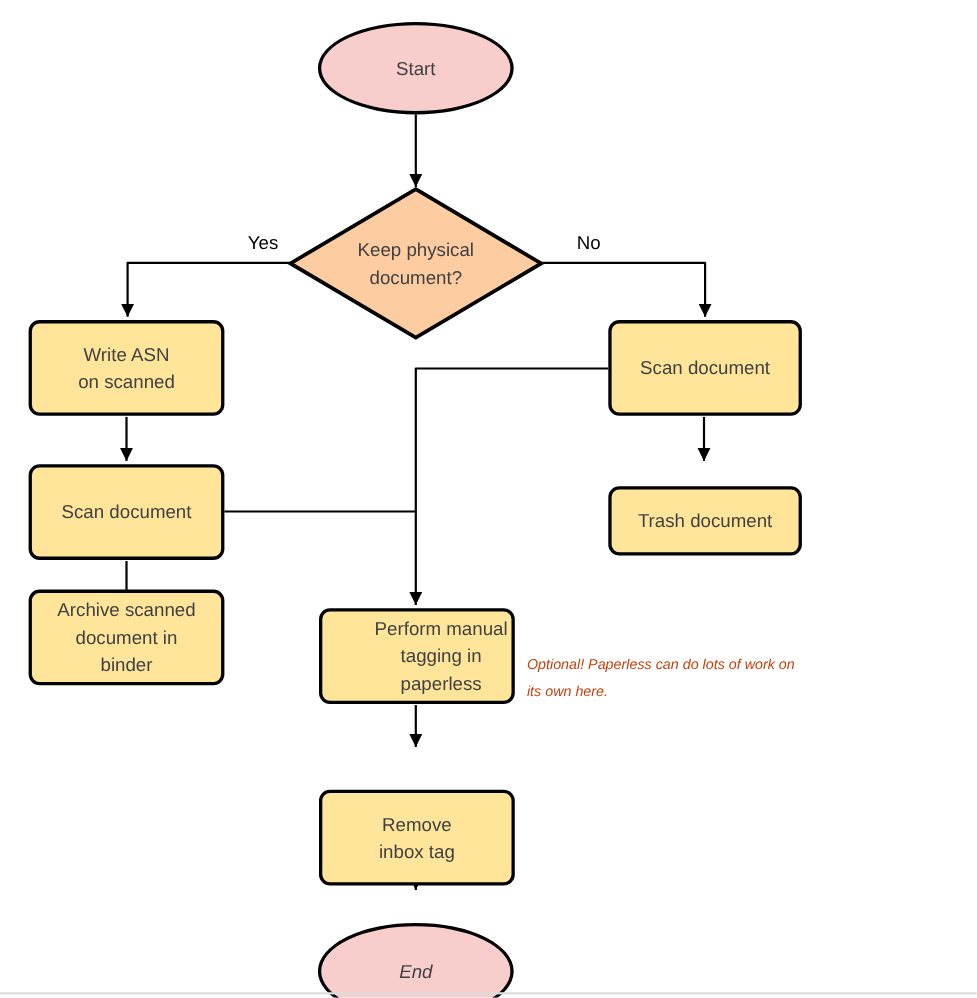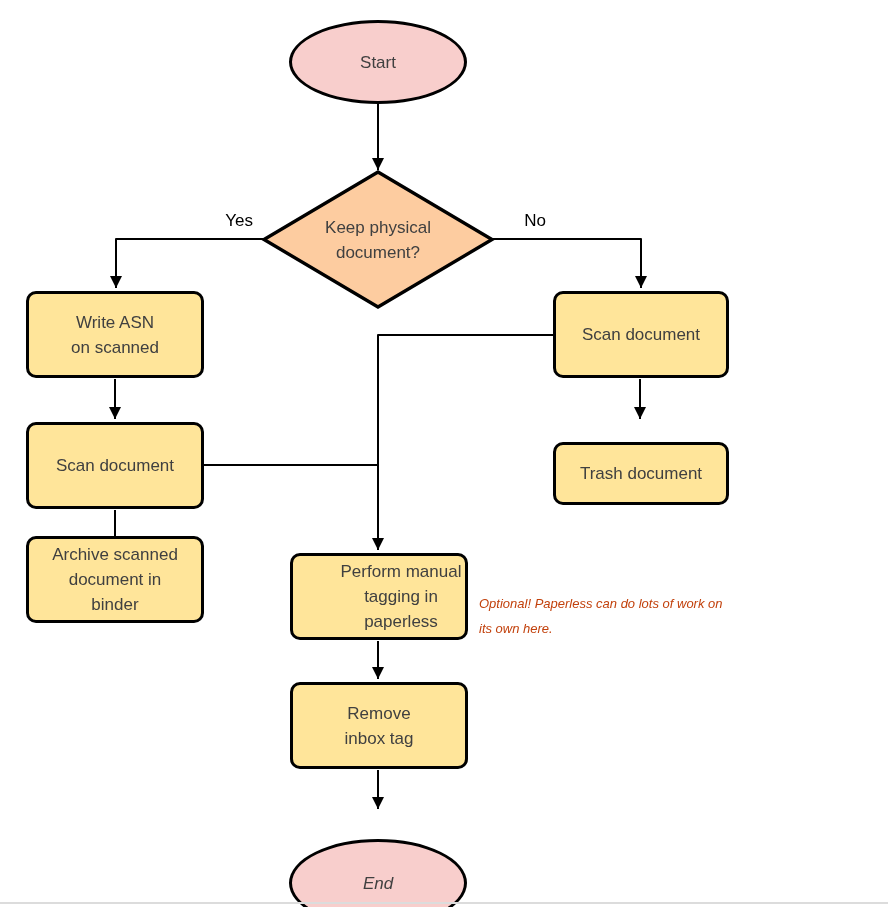--- a/index.html
+++ b/index.html
@@ -130,21 +130,21 @@
 
   <div class="node process" style="left:290px; top:553px; width:178px; height:87px;padding-left:44px;">
     <span>Perform manual
 tagging in
 paperless</span>
   </div>
 
   <div class="note" style="left:479px; top:591px; width:405px;">Optional! Paperless can do lots of work on
 its own here.</div>
 
-  <div class="node process" style="left:290px; top:682px; width:178px; height:87px;">
+  <div class="node process" style="left:290px; top:718px; width:178px; height:87px;">
     <span>Remove
 inbox tag</span>
   </div>
 
   <div class="node terminal" style="left:289px; top:839px; width:178px; height:88px;font-style:italic;">
     <span>End</span>
   </div>
 
   <div class="bottom-divider"></div>
 

